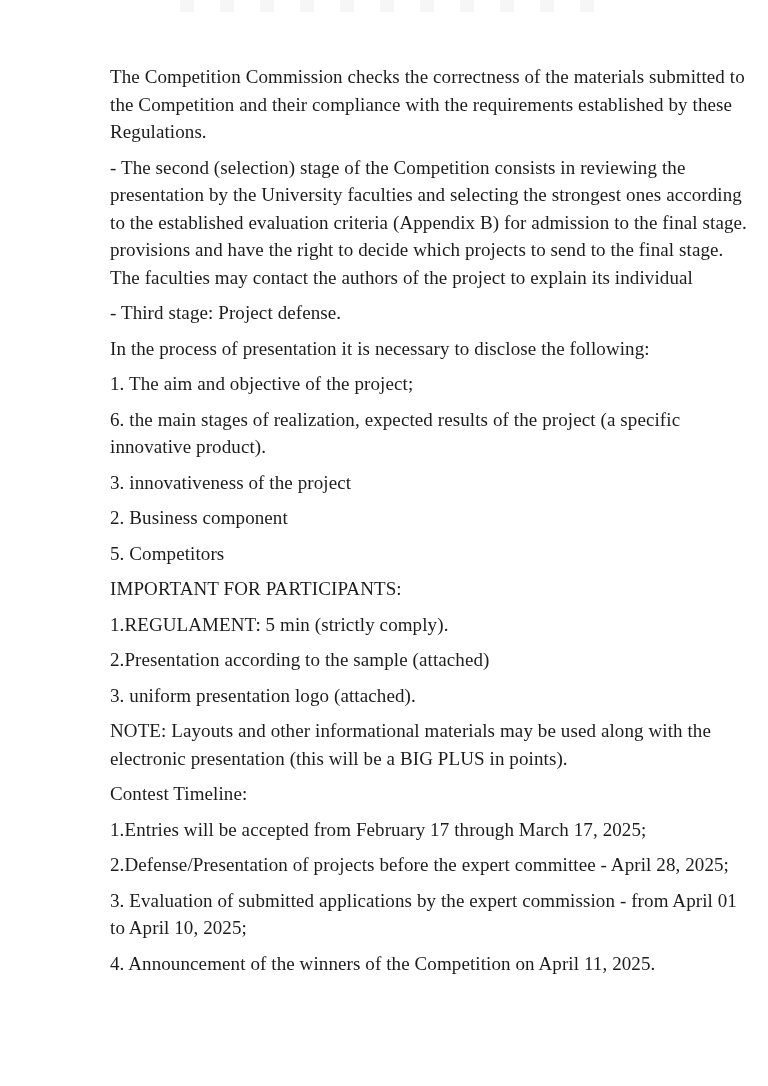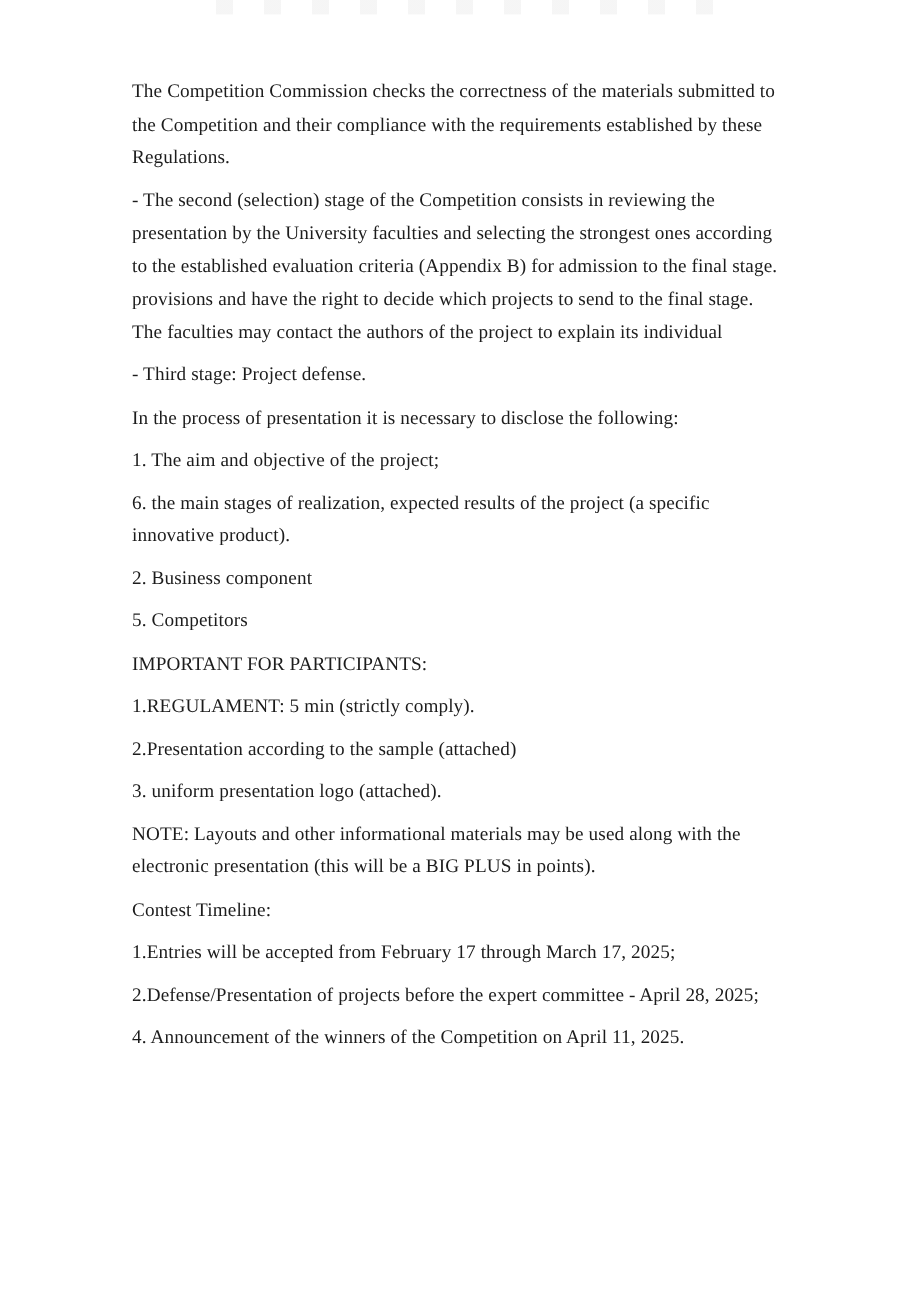--- a/index.html
+++ b/index.html
@@ -15,21 +15,21 @@
     overflow: hidden;
   }
   .doc-body {
     box-sizing: border-box;
     position: absolute;
     top: 0; left: 0;
     width: 768px;
     height: 1086px;
     padding: 63px 50px 0 110px;
     font-family: "Liberation Serif", "DejaVu Serif", serif;
-    font-size: 16px;
+    font-size: 19px;
     color: #1c1c1c;
   }
   .para {
     margin: 0 0 8px 0;
   }
   .line {
     display: block;
     line-height: 27.5px;
     white-space: pre;
     letter-spacing: 0.1px;
@@ -69,20 +69,23 @@
         <span class="line">In the process of presentation it is necessary to disclose the following:</span>
       </p>
       <p class="para">
         <span class="line">1. The aim and objective of the project;</span>
       </p>
       <p class="para">
         <span class="line">6. the main stages of realization, expected results of the project (a specific</span>
         <span class="line">innovative product).</span>
       </p>
       <p class="para">
+        <span class="line">3. innovativeness of the project</span>
+      </p>
+      <p class="para">
         <span class="line">2. Business component</span>
       </p>
       <p class="para">
         <span class="line">5. Competitors</span>
       </p>
       <p class="para">
         <span class="line">IMPORTANT FOR PARTICIPANTS:</span>
       </p>
       <p class="para">
         <span class="line">1.REGULAMENT: 5 min (strictly comply).</span>
@@ -100,16 +103,20 @@
       <p class="para">
         <span class="line">Contest Timeline:</span>
       </p>
       <p class="para">
         <span class="line">1.Entries will be accepted from February 17 through March 17, 2025;</span>
       </p>
       <p class="para">
         <span class="line">2.Defense/Presentation of projects before the expert committee - April 28, 2025;</span>
       </p>
       <p class="para">
+        <span class="line">3. Evaluation of submitted applications by the expert commission - from April 01</span>
+        <span class="line">to April 10, 2025;</span>
+      </p>
+      <p class="para">
         <span class="line">4. Announcement of the winners of the Competition on April 11, 2025.</span>
       </p>
     </div>
 </div>
 
 </body></html>

